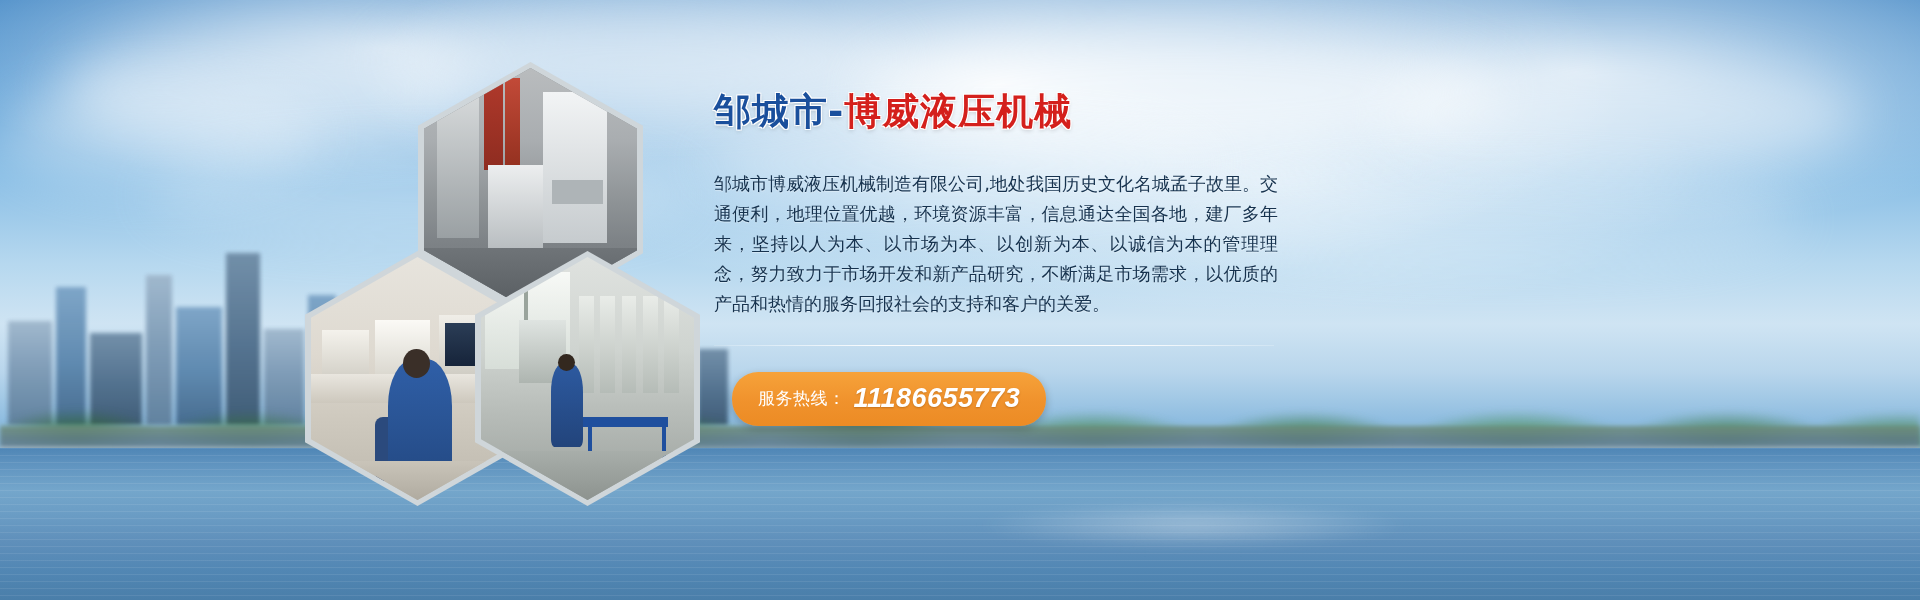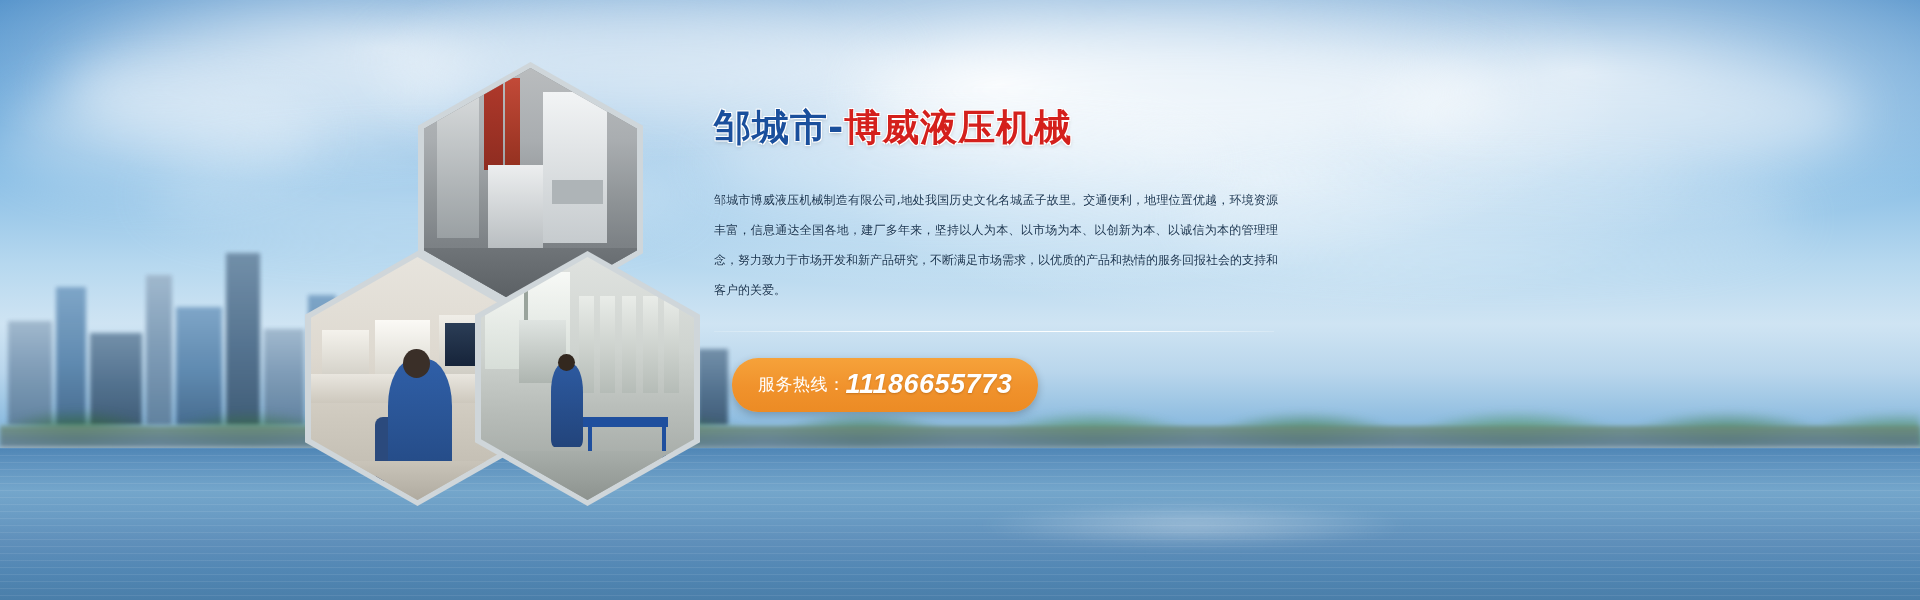--- a/index.html
+++ b/index.html
@@ -139,40 +139,40 @@
   .photoC .t1{left:46%;}.photoC .t2{left:56%;}.photoC .t3{left:66%;}.photoC .t4{left:76%;}.photoC .t5{left:86%;}
   .photoC .panel{position:absolute;left:18%;top:26%;width:22%;height:26%;background:linear-gradient(180deg,#dfe4e1,#aeb5b0);}
   .photoC .worker{position:absolute;left:33%;top:44%;width:15%;height:34%;background:linear-gradient(180deg,#2d5aa0,#22447b);border-radius:34% 34% 10% 10%;}
   .photoC .whead{position:absolute;left:36%;top:40%;width:8%;height:7%;background:#33281f;border-radius:50%;}
   .photoC .cart{position:absolute;left:48%;top:66%;width:40%;height:4%;background:#1f4f9e;}
   .photoC .cartleg{position:absolute;top:70%;width:2%;height:14%;background:#1f4f9e;}
   .photoC .cl1{left:50%;}.photoC .cl2{left:85%;}
   .photoC .floor{position:absolute;left:0;top:80%;width:100%;height:20%;background:linear-gradient(180deg,#a8aeaa,#8d938f);}
 
   
-  .content{position:absolute;left:714px;top:108px;width:580px;}
+  .content{position:absolute;left:714px;top:92px;width:580px;}
   .title{
     font-size:37px;font-weight:700;letter-spacing:1px;line-height:1.1;
     white-space:nowrap;margin:0 0 36px 0;
     font-family:"DejaVu Sans","Liberation Sans",sans-serif;
   }
   .title .t-blue{color:#1a4f9c;text-shadow:-1px -1px 0 #fff,1px -1px 0 #fff,-1px 1px 0 #fff,1px 1px 0 #fff,0 2px 4px rgba(0,0,0,.18);}
   .title .t-red{color:#d4201c;text-shadow:-1px -1px 0 #fff,1px -1px 0 #fff,-1px 1px 0 #fff,1px 1px 0 #fff,0 2px 4px rgba(0,0,0,.18);}
   .desc{
-    margin:0;color:#16324e;font-size:12px;line-height:30px;
+    margin:0;color:#16324e;font-size:18px;line-height:30px;
     text-align:justify;width:564px;
     font-family:"DejaVu Sans","Liberation Sans",sans-serif;
     text-shadow:0 1px 1px rgba(255,255,255,.45);
   }
   .divider{
     margin-top:26px;width:560px;height:1px;
     background:linear-gradient(90deg, rgba(255,255,255,.15), rgba(255,255,255,.95) 30%, rgba(255,255,255,.95) 75%, rgba(255,255,255,.2));
   }
   .hotline{
-    display:inline-flex;align-items:center;gap:0;
+    display:inline-flex;align-items:center;gap:8px;
     margin-top:26px;margin-left:18px;
     padding:11px 26px 12px 26px;border-radius:26px;
     background:linear-gradient(180deg,#f6a23a 0%,#f0922c 55%,#ec8b24 100%);
     box-shadow:0 3px 9px rgba(0,0,0,.22);
   }
   .hotline .hl-label{color:#ffffff;font-size:17px;letter-spacing:.5px;font-family:"DejaVu Sans","Liberation Sans",sans-serif;}
   .hotline .hl-number{
     color:#ffffff;font-size:27px;font-weight:700;font-style:italic;letter-spacing:.5px;
     font-family:"Liberation Sans","DejaVu Sans",sans-serif;
     text-shadow:0 1px 2px rgba(120,60,0,.35);

